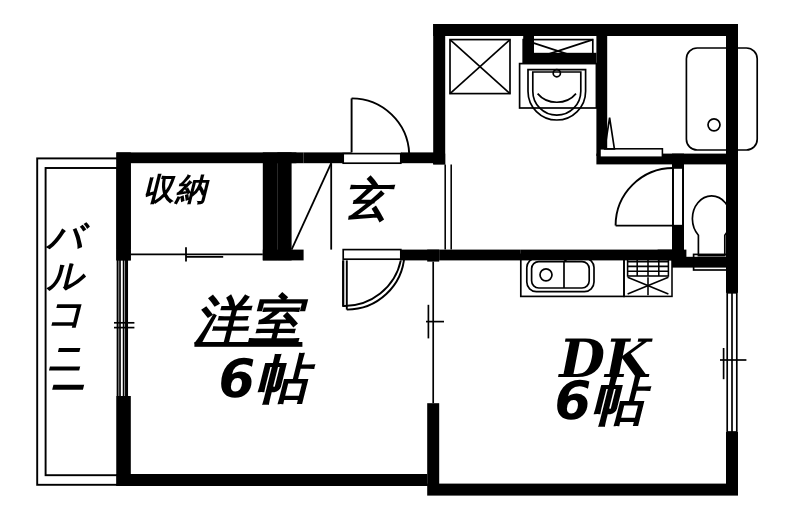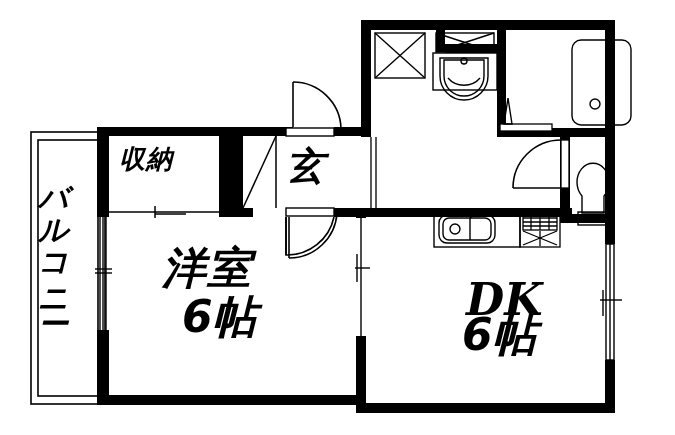--- a/index.html
+++ b/index.html
@@ -59,20 +59,21 @@
   .lbl-entrance {
     left: 286px;
     top: 147px;
     font-size: 38px;
   }
   .lbl-washitsu-name {
     left: 162px;
     top: 246px;
     font-size: 44px;
     letter-spacing: 1px;
+    text-decoration: underline;
   }
   .lbl-washitsu-size {
     left: 182px;
     top: 295px;
     font-size: 44px;
   }
   .lbl-dk-name {
     left: 466px;
     top: 278px;
     font-size: 44px;

